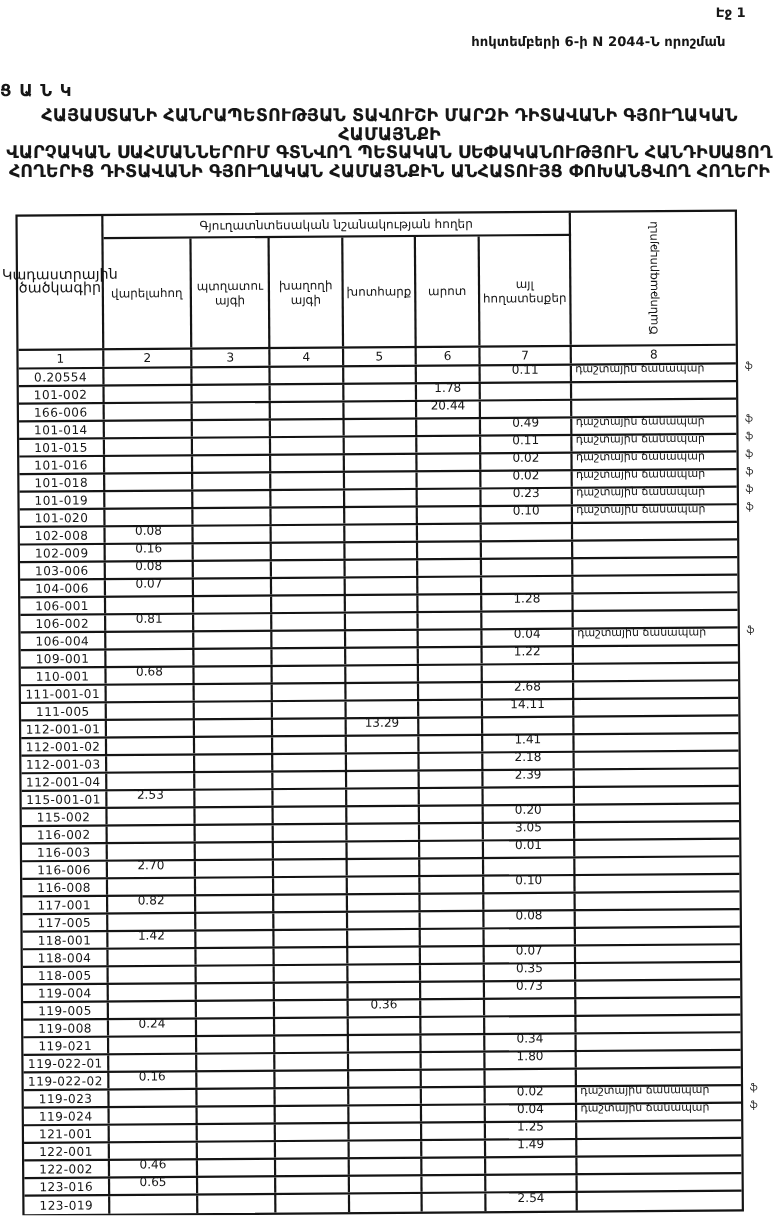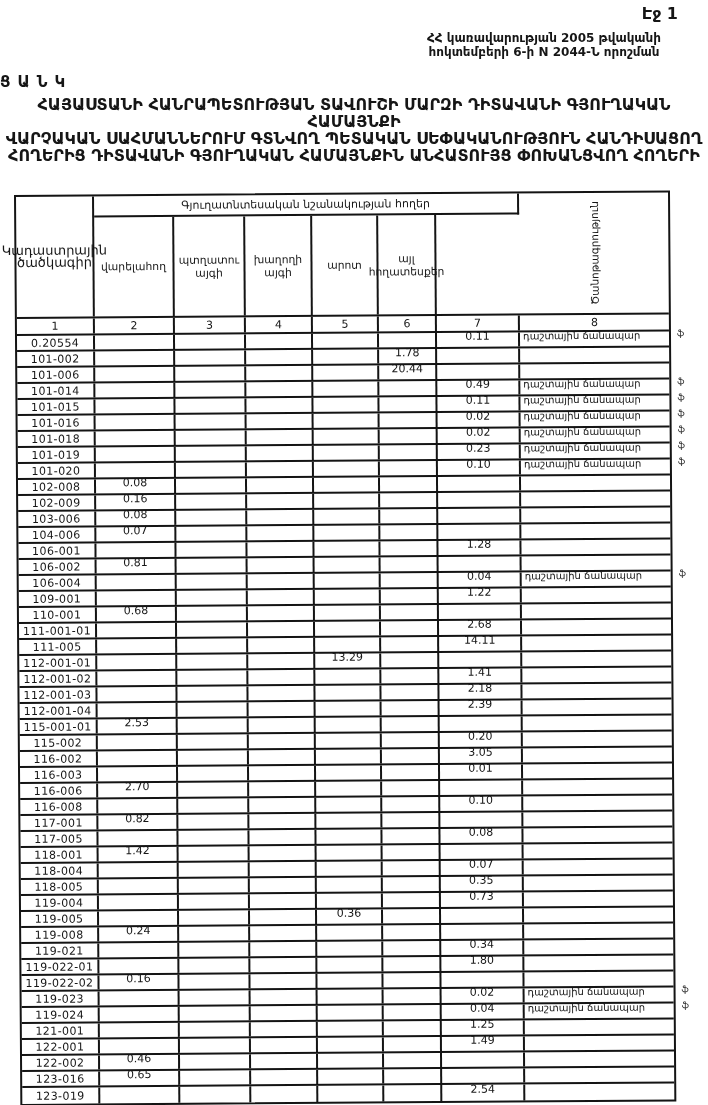--- a/index.html
+++ b/index.html
@@ -1,20 +1,20 @@
 <!DOCTYPE html>
 <html><head>
 <meta charset="utf-8">
 <style>
   html,body{margin:0;padding:0;background:#ffffff;}
   .page{
     position:relative;width:708px;height:1105px;background:#fff;
     font-family:"DejaVu Sans",sans-serif;color:#161616;overflow:hidden;
   }
-  .page-label{position:absolute;top:4px;right:30px;font-size:16px;font-weight:bold;}
+  .page-label{position:absolute;top:4px;right:30px;font-size:12px;font-weight:bold;}
   .appendix{position:absolute;top:31px;left:388px;width:312px;text-align:center;
     font-size:12px;font-weight:bold;line-height:14px;}
   .main-title{position:absolute;top:73px;left:0;width:100%;text-align:left;
     font-size:15px;font-weight:bold;letter-spacing:7px;}
   .subtitle{position:absolute;top:96px;left:0;width:100%;text-align:center;
     font-size:16px;font-weight:bold;line-height:17px;}
 
   
   .table-wrap{
     position:absolute;left:14px;top:195px;width:656px;
@@ -58,41 +58,41 @@
   .mark{position:absolute;left:100%;margin-left:8px;top:-3px;font-size:9px;color:#2a2a2a;}
 </style>
 </head>
 <body>
 
 <div class="page">
 
   <div class="page-label">Էջ 1</div>
 
   <div class="appendix">
-    <div>ՀՀ կառավարության 2005 թվականի</div>
     <div>հոկտեմբերի 6-ի N 2044-Ն որոշման</div>
   </div>
 
   <div class="main-title">ՑԱՆԿ</div>
 
   <div class="subtitle">
     <div>ՀԱՅԱՍՏԱՆԻ ՀԱՆՐԱՊԵՏՈՒԹՅԱՆ ՏԱՎՈՒՇԻ ՄԱՐԶԻ ԴԻՏԱՎԱՆԻ ԳՅՈՒՂԱԿԱՆ ՀԱՄԱՅՆՔԻ</div>
     <div>ՎԱՐՉԱԿԱՆ ՍԱՀՄԱՆՆԵՐՈՒՄ ԳՏՆՎՈՂ ՊԵՏԱԿԱՆ ՍԵՓԱԿԱՆՈՒԹՅՈՒՆ ՀԱՆԴԻՍԱՑՈՂ</div>
     <div>ՀՈՂԵՐԻՑ ԴԻՏԱՎԱՆԻ ԳՅՈՒՂԱԿԱՆ ՀԱՄԱՅՆՔԻՆ ԱՆՀԱՏՈՒՅՑ ՓՈԽԱՆՑՎՈՂ ՀՈՂԵՐԻ</div>
   </div>
 
   <div class="table-wrap">
     <div class="thead">
       <div class="th-col1">Կադաստրային ծածկագիր</div>
       <div class="th-mid">
         <div class="group-header">Գյուղատնտեսական նշանակության հողեր</div>
         <div class="sub-headers">
           <div class="th-cell">վարելահող</div>
           <div class="th-cell">պտղատու այգի</div>
           <div class="th-cell">խաղողի այգի</div>
+          <div class="th-cell">խոտհարք</div>
           <div class="th-cell">արոտ</div>
           <div class="th-cell">այլ հողատեսքեր</div>
         </div>
       </div>
       <div class="th-col8">
         <span class="v-text">Ծանոթագրություն</span>
       </div>
     </div>
 
     <div class="numrow">
@@ -155,21 +155,21 @@
           </div>
           <div class="cell val">
             <span class="cv"></span>
           </div>
           <div class="cell note">
             <span class="cv"></span>
           </div>
         </div>
         <div class="trow">
           <div class="cell code">
-            <span class="cv">101-006</span>
+            <span class="cv">166-006</span>
           </div>
           <div class="cell val">
             <span class="cv"></span>
           </div>
           <div class="cell val">
             <span class="cv"></span>
           </div>
           <div class="cell val">
             <span class="cv"></span>
           </div>

